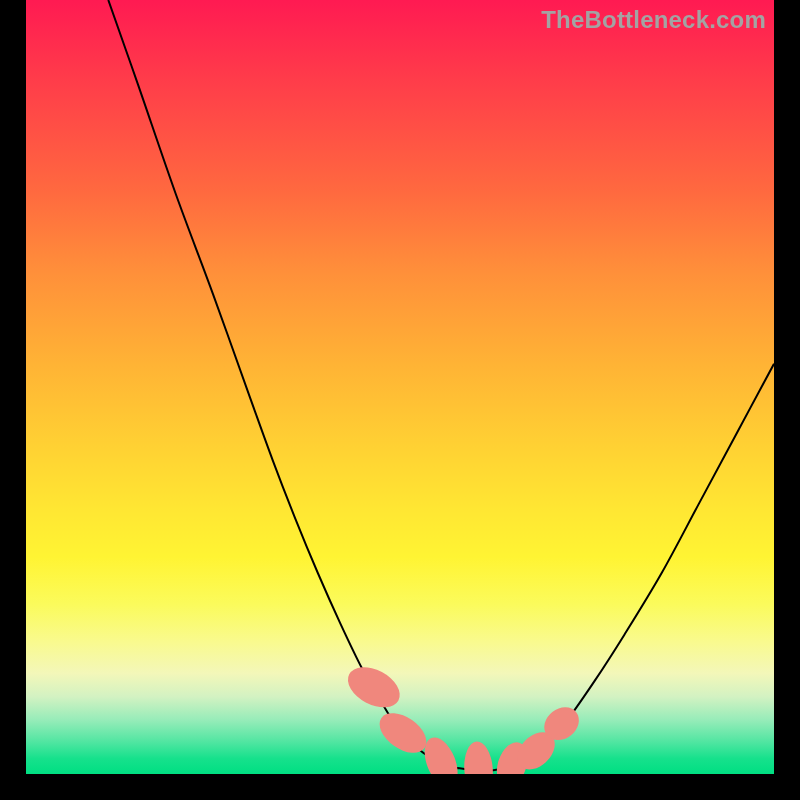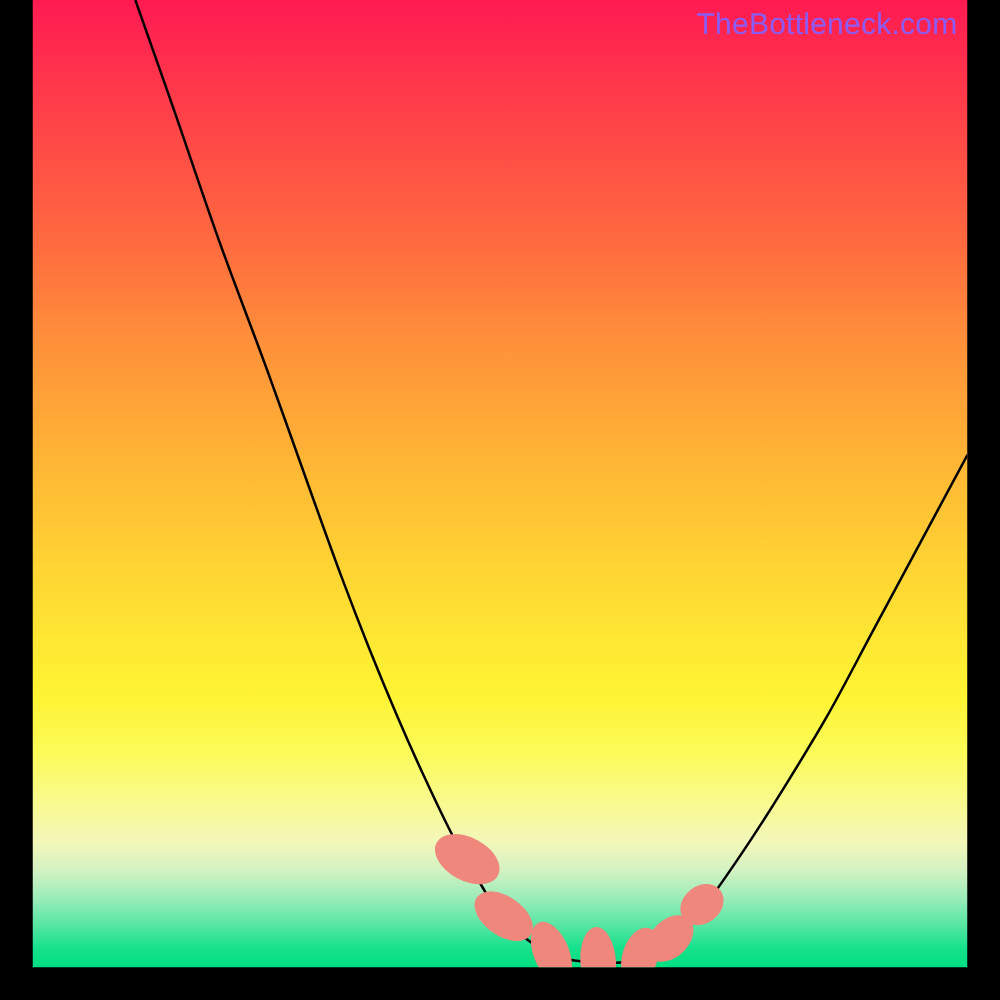--- a/index.html
+++ b/index.html
@@ -39,22 +39,22 @@
       #4de5a0 96%,
       #16e18c 98%,
       #00df82 100%
     );
   }
   .watermark {
     position: absolute;
     top: 6px;
     right: 34px;
     font-size: 24px;
-    font-weight: 400;
-    color: #8b5cf6;
+    font-weight: 700;
+    color: #a3a3a3;
     letter-spacing: 0.2px;
     user-select: none;
   }
   svg.curve {
     position: absolute;
     inset: 0;
   }
 </style>
 </head>
 <body>

